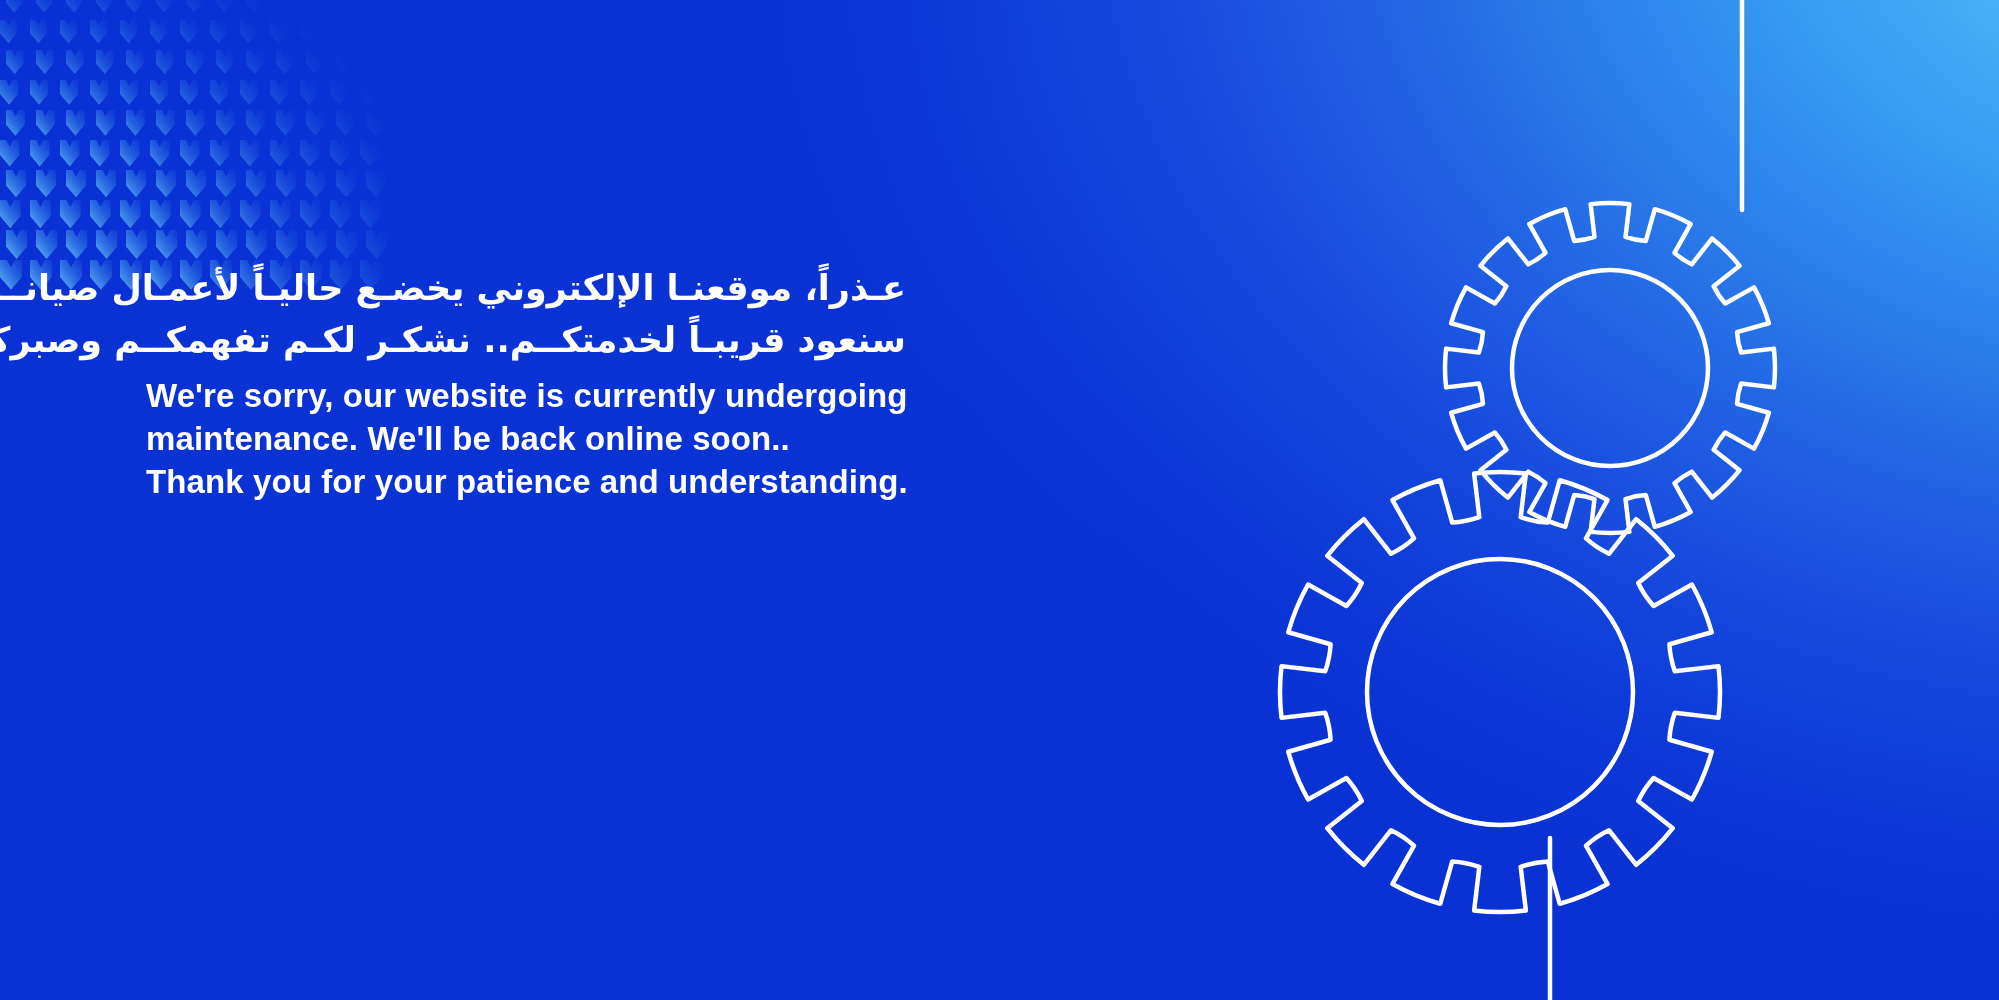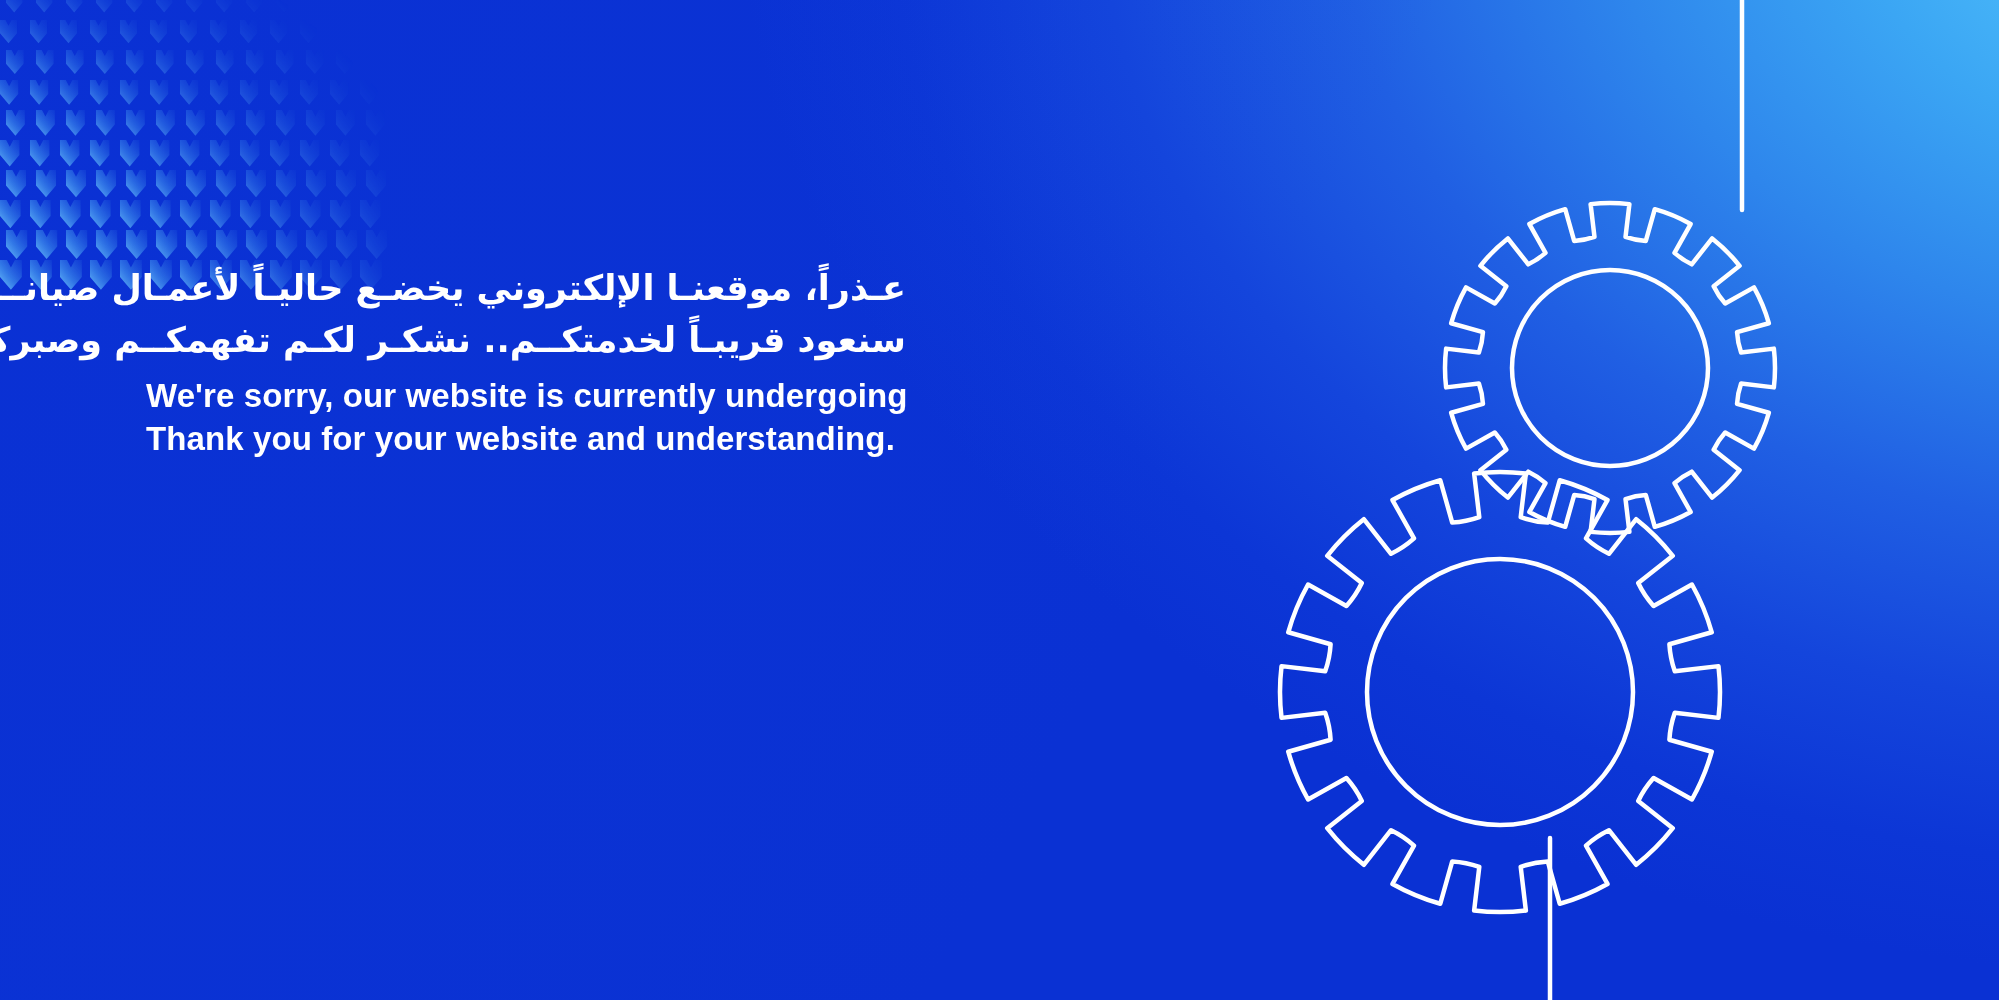--- a/index.html
+++ b/index.html
@@ -295,18 +295,19 @@
 
   <div class="text-block">
 
     <div class="ar-block" dir="rtl">
       <div class="ar-line">عـذراً، موقعنـا الإلكتروني يخضـع حاليـاً لأعمـال صيانــة.</div>
       <div class="ar-line">سنعود قريبـاً لخدمتكــم.. نشكـر لكـم تفهمكــم وصبركــم</div>
     </div>
 
     <div class="en-block" dir="ltr">
       <div class="en-line">We're sorry, our website is currently undergoing</div>
-      <div class="en-line">Thank you for your website and understanding.</div>
+      <div class="en-line">maintenance. We'll be back online soon..</div>
+      <div class="en-line">Thank you for your patience and understanding.</div>
     </div>
 
   </div>
 
 </div>
 
 </body></html>

